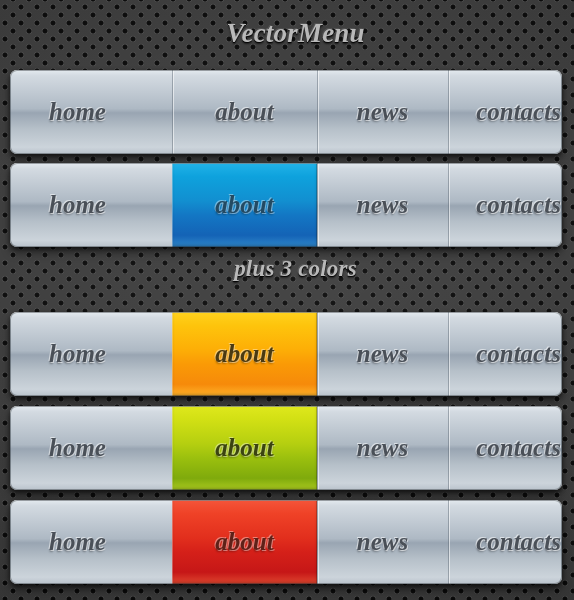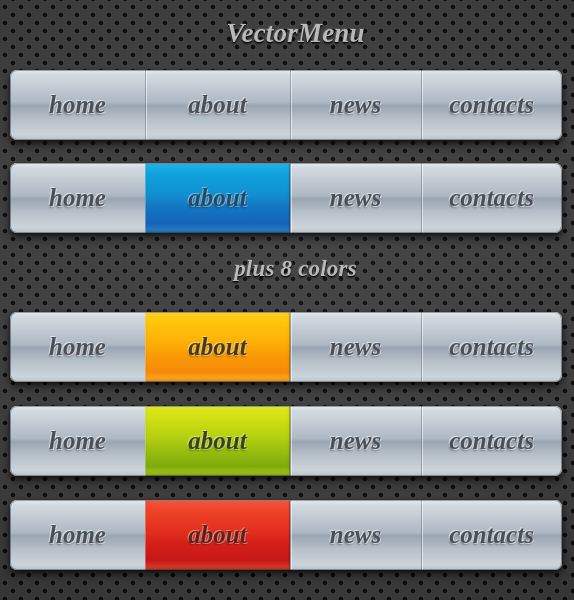--- a/index.html
+++ b/index.html
@@ -45,21 +45,21 @@
       -1px -1px 0 rgba(255,255,255,0.10);
     pointer-events:none;
     white-space:nowrap;
   }
   #title{top:18px;font-size:27px;}
   #subtitle{top:256px;font-size:23px;}
 
   
   .bar{
     position:absolute;
-    left:10px;width:552px;height:70px;
+    left:10px;width:552px;height:84px;
     border-radius:7px;
     display:flex;
     overflow:hidden;
     box-shadow:
       0 2px 4px rgba(0,0,0,0.55),
       0 6px 10px rgba(0,0,0,0.40),
       inset 0 1px 0 rgba(255,255,255,0.55),
       inset 0 -1px 0 rgba(255,255,255,0.25);
     background:linear-gradient(to bottom,
        #e4eaef 0%,
@@ -96,21 +96,21 @@
     content:"";position:absolute;left:0;top:0;bottom:0;width:1px;
     background:rgba(90,102,114,0.45);
   }
   .item + .item::after{
     content:"";position:absolute;left:1px;top:0;bottom:0;width:1px;
     background:rgba(255,255,255,0.55);
   }
 
   
   .c0{width:135px;}
-  .c1{width:145px;}
+  .c1{width:145px;margin-left:27px;}
   .c2{width:131px;border-radius:22px;}
   .c3{width:141px;text-align:right;}
 
   
   .item.active{
     color:#3d3a33;
     text-shadow:
       -1px -1px 0 rgba(255,255,255,0.40),
        1px  1px 0 rgba(255,255,255,0.40),
        0 2px 2px rgba(0,0,0,0.28);
@@ -137,21 +137,21 @@
   .item.active.red    {color:#5e2118;}
 </style>
 </head>
 <body>
 
 <div id="stage">
   <div id="vignette"></div>
 
   <div class="heading" id="title">VectorMenu</div>
 
-  <div class="heading" id="subtitle">plus 8 colors</div>
+  <div class="heading" id="subtitle">plus 3 colors</div>
 
   <div class="bar" style="top:70px;">
     <div class="item c0">
       <span class="lbl">home</span>
     </div>
     <div class="item c1">
       <span class="lbl">about</span>
     </div>
     <div class="item c2">
       <span class="lbl">news</span>

